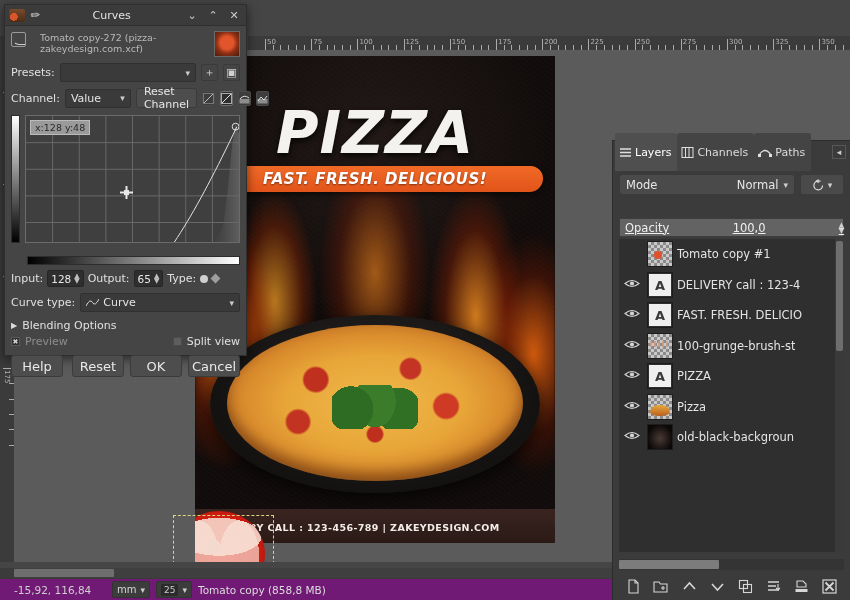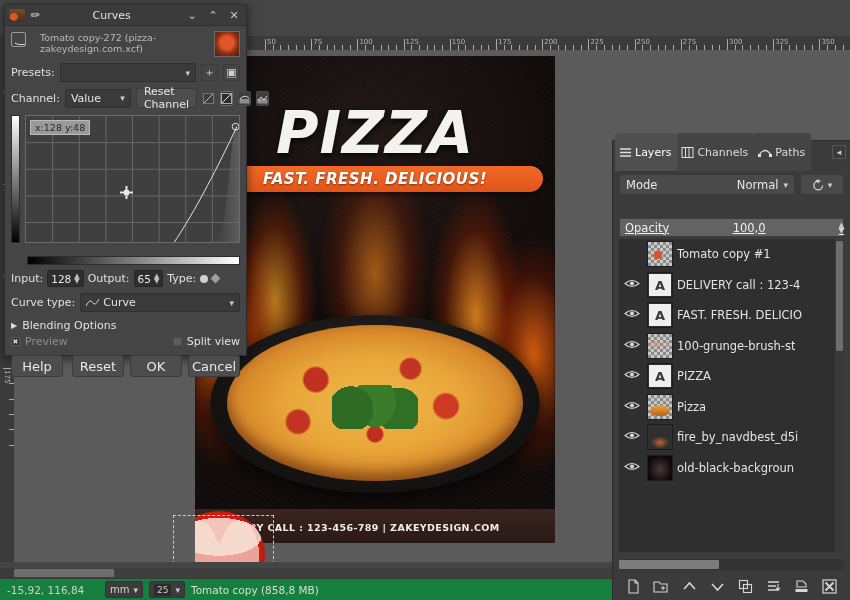--- a/index.html
+++ b/index.html
@@ -136,22 +136,22 @@
   }
   .sel-marquee {
     position:absolute; left:159px; top:465px; width:101px; height:85px;
     border:1px dashed #d8d87a; border-top:1px dashed #d8d87a;
     pointer-events:none;
   }
 
   
   .statusbar {
     position:absolute; left:0; bottom:0; width:612px; height:22px;
-    background:#15803d; border-top:1px solid #3a3a3a;
-    display:flex; align-items:center; gap:6px; padding:0 7px;
+    background:#701a75; border-top:1px solid #3a3a3a;
+    display:flex; align-items:center; gap:6px; padding:0 14px;
   }
   .status-pos { width:92px; font-size:10.5px; color:#cfcfcf; }
   .status-unit {
     background:#3c3c3c; border:1px solid #333; border-radius:2px;
     height:17px; display:flex; align-items:center; gap:4px; padding:0 4px;
     font-size:10px; color:#d6d6d6;
   }
   .status-zoom {
     background:#3c3c3c; border:1px solid #333; border-radius:2px;
     height:17px; display:flex; align-items:center; gap:4px; padding:0 4px;
@@ -832,30 +832,20 @@
           <div class="lthumb">
             <div class="tt-pizza"></div>
           </div>
           <div class="lname">Pizza</div>
         </div>
         <div class="lrow">
           <div class="eye"><svg width="16" height="11" viewBox="0 0 16 11">
               <path d="M1 5.5 Q8 -0.5 15 5.5 Q8 11.5 1 5.5 Z" fill="none" stroke="#d4d4d4" stroke-width="1.1"></path>
               <circle cx="8" cy="5.5" r="2.1" fill="#d4d4d4"></circle>
             </svg></div>
-          <div class="lthumb" style="background-image: none;">
-            <div class="tt-fire"></div>
-          </div>
-          <div class="lname">fire_by_navdbest_d5i</div>
-        </div>
-        <div class="lrow">
-          <div class="eye"><svg width="16" height="11" viewBox="0 0 16 11">
-              <path d="M1 5.5 Q8 -0.5 15 5.5 Q8 11.5 1 5.5 Z" fill="none" stroke="#d4d4d4" stroke-width="1.1"></path>
-              <circle cx="8" cy="5.5" r="2.1" fill="#d4d4d4"></circle>
-            </svg></div>
           <div class="lthumb" style="background: rgb(0, 0, 0);">
             <div class="tt-dark"></div>
           </div>
           <div class="lname">old-black-backgroun</div>
         </div>
       </div>
 
     <div class="hbar">
       <i></i>
     </div>

